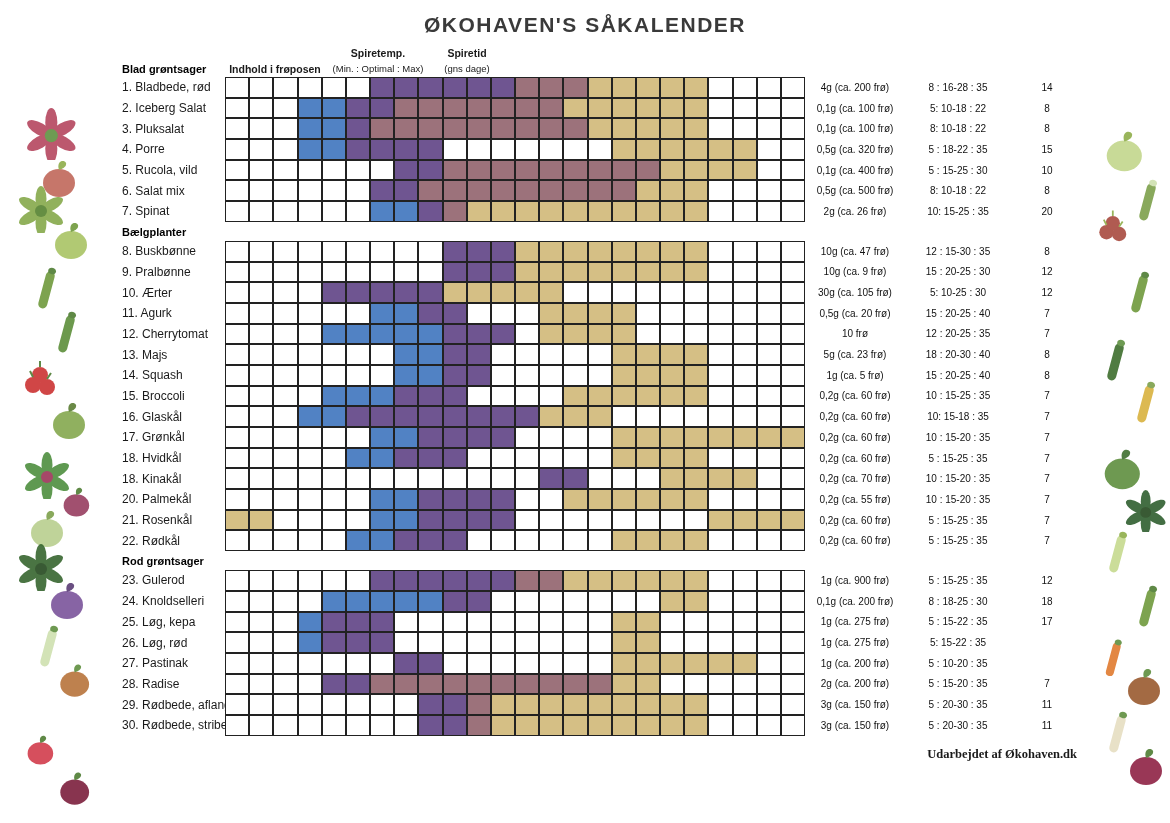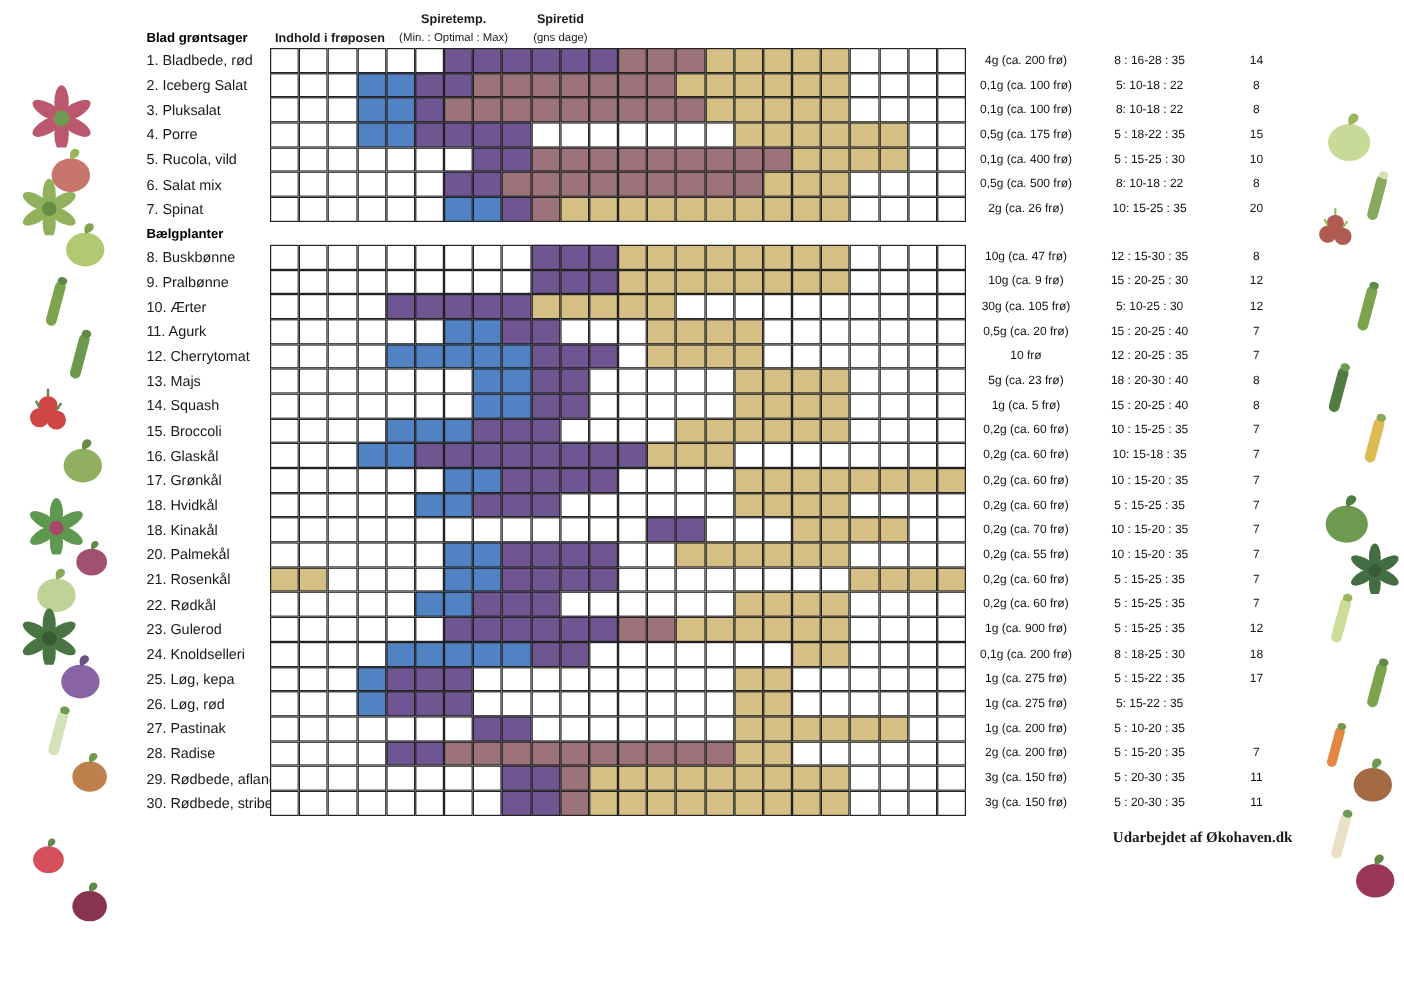--- a/index.html
+++ b/index.html
@@ -33,20 +33,21 @@
   .lg-item{display:flex;align-items:stretch;height:21px;}
   .lg-label{border:1px solid #555;background:#fff;font-size:11px;display:flex;align-items:center;padding:0 11px;font-family:"Liberation Serif",serif;font-weight:bold;}
   .lg-swatch{width:30px;border:1px solid #999;border-left:none;box-sizing:border-box;}
   .footer{margin-left:auto;margin-right:6px;font-weight:bold;font-size:12.5px;font-family:"Liberation Serif",serif;}
   .illus{position:absolute;pointer-events:none;}
 </style>
 </head>
 <body>
 
 <div class="page">
+  <div class="title">ØKOHAVEN'S SÅKALENDER</div>
 
   <div class="calendar">
     <div class="strip left">
         <div class="illus" style="left: 26px; top: 68px;"><svg width="50.6" height="52.800000000000004" viewBox="0 0 46 48" xmlns="http://www.w3.org/2000/svg" opacity="0.9">
             <ellipse cx="23" cy="14" rx="5.5" ry="13" fill="#b5475f" transform="rotate(0 23 26)"></ellipse>
             <ellipse cx="23" cy="14" rx="5.5" ry="13" fill="#b5475f" transform="rotate(60 23 26)"></ellipse>
             <ellipse cx="23" cy="14" rx="5.5" ry="13" fill="#b5475f" transform="rotate(120 23 26)"></ellipse>
             <ellipse cx="23" cy="14" rx="5.5" ry="13" fill="#b5475f" transform="rotate(180 23 26)"></ellipse>
             <ellipse cx="23" cy="14" rx="5.5" ry="13" fill="#b5475f" transform="rotate(240 23 26)"></ellipse>
             <ellipse cx="23" cy="14" rx="5.5" ry="13" fill="#b5475f" transform="rotate(300 23 26)"></ellipse>
@@ -276,21 +277,21 @@
                 <div class="cell"></div>
                 <div class="cell" style="background: rgb(213, 191, 133);"></div>
                 <div class="cell" style="background: rgb(213, 191, 133);"></div>
                 <div class="cell" style="background: rgb(213, 191, 133);"></div>
                 <div class="cell" style="background: rgb(213, 191, 133);"></div>
                 <div class="cell" style="background: rgb(213, 191, 133);"></div>
                 <div class="cell" style="background: rgb(213, 191, 133);"></div>
                 <div class="cell"></div>
                 <div class="cell"></div>
               </div>
-              <div class="col-seed val">0,5g (ca. 175 frø)</div>
+              <div class="col-seed val">0,5g (ca. 320 frø)</div>
               <div class="col-temp val">5 : 18-22 : 35</div>
               <div class="col-time val">15</div>
             </div>
             <div class="row">
               <div class="col-label row-label">5. Rucola, vild</div>
               <div class="cells">
                 <div class="cell"></div>
                 <div class="cell"></div>
                 <div class="cell"></div>
                 <div class="cell"></div>
@@ -865,20 +866,23 @@
                 <div class="cell" style="background: rgb(213, 191, 133);"></div>
                 <div class="cell"></div>
                 <div class="cell"></div>
                 <div class="cell"></div>
                 <div class="cell"></div>
               </div>
               <div class="col-seed val">0,2g (ca. 60 frø)</div>
               <div class="col-temp val">5 : 15-25 : 35</div>
               <div class="col-time val">7</div>
             </div>
+          </div>
+          <div class="sec-label-row">
+            <div class="col-label"><span class="sec-title">Rod grøntsager</span></div>
           </div>
           <div class="grid-block">
             <div class="row">
               <div class="col-label row-label">23. Gulerod</div>
               <div class="cells">
                 <div class="cell"></div>
                 <div class="cell"></div>
                 <div class="cell"></div>
                 <div class="cell"></div>
                 <div class="cell"></div>

